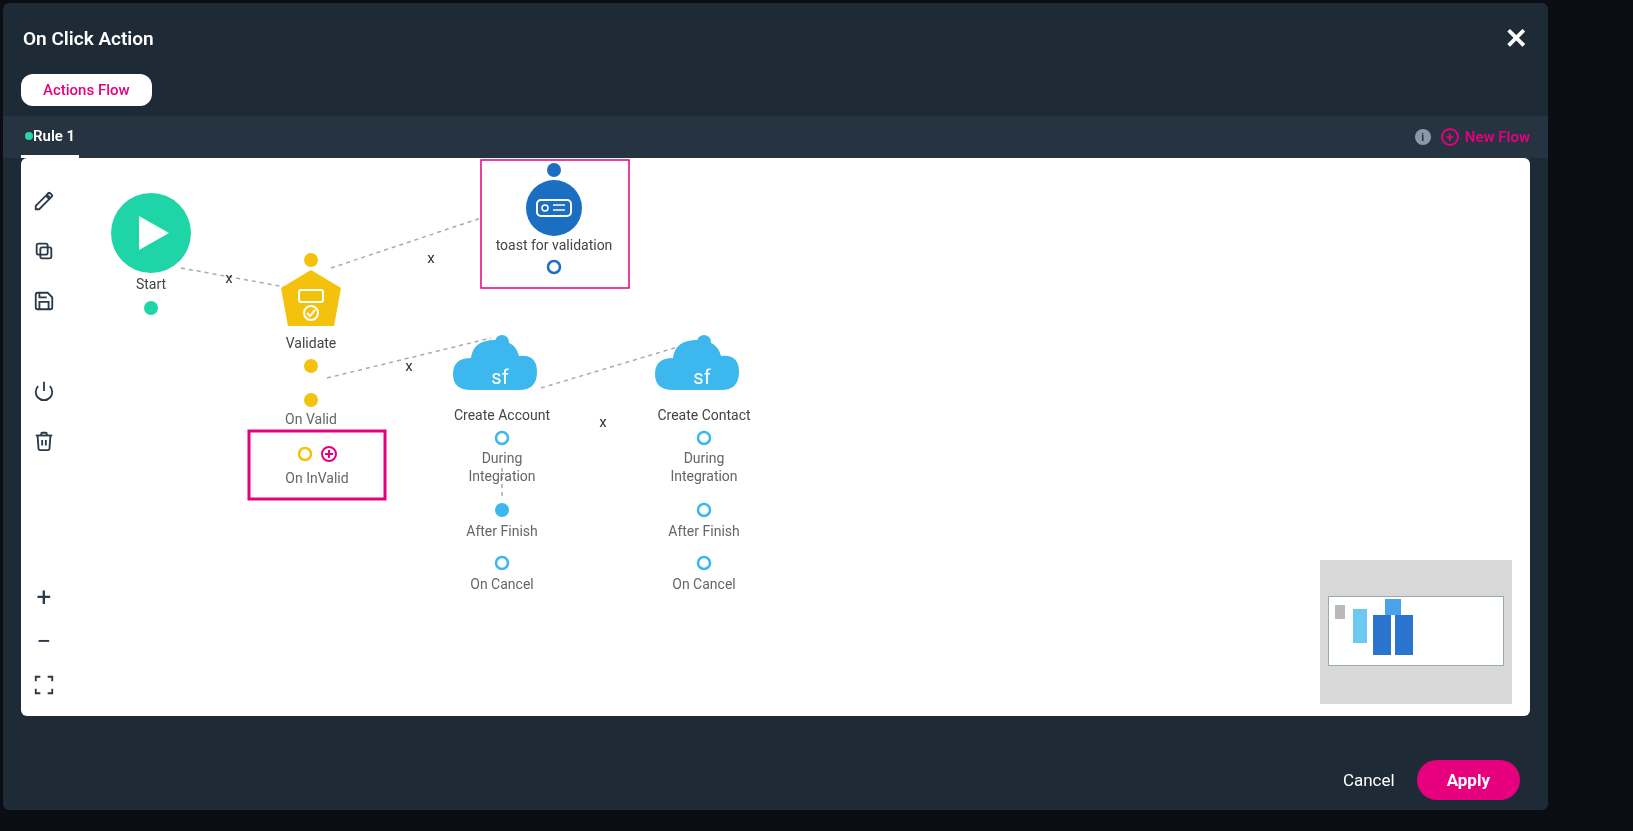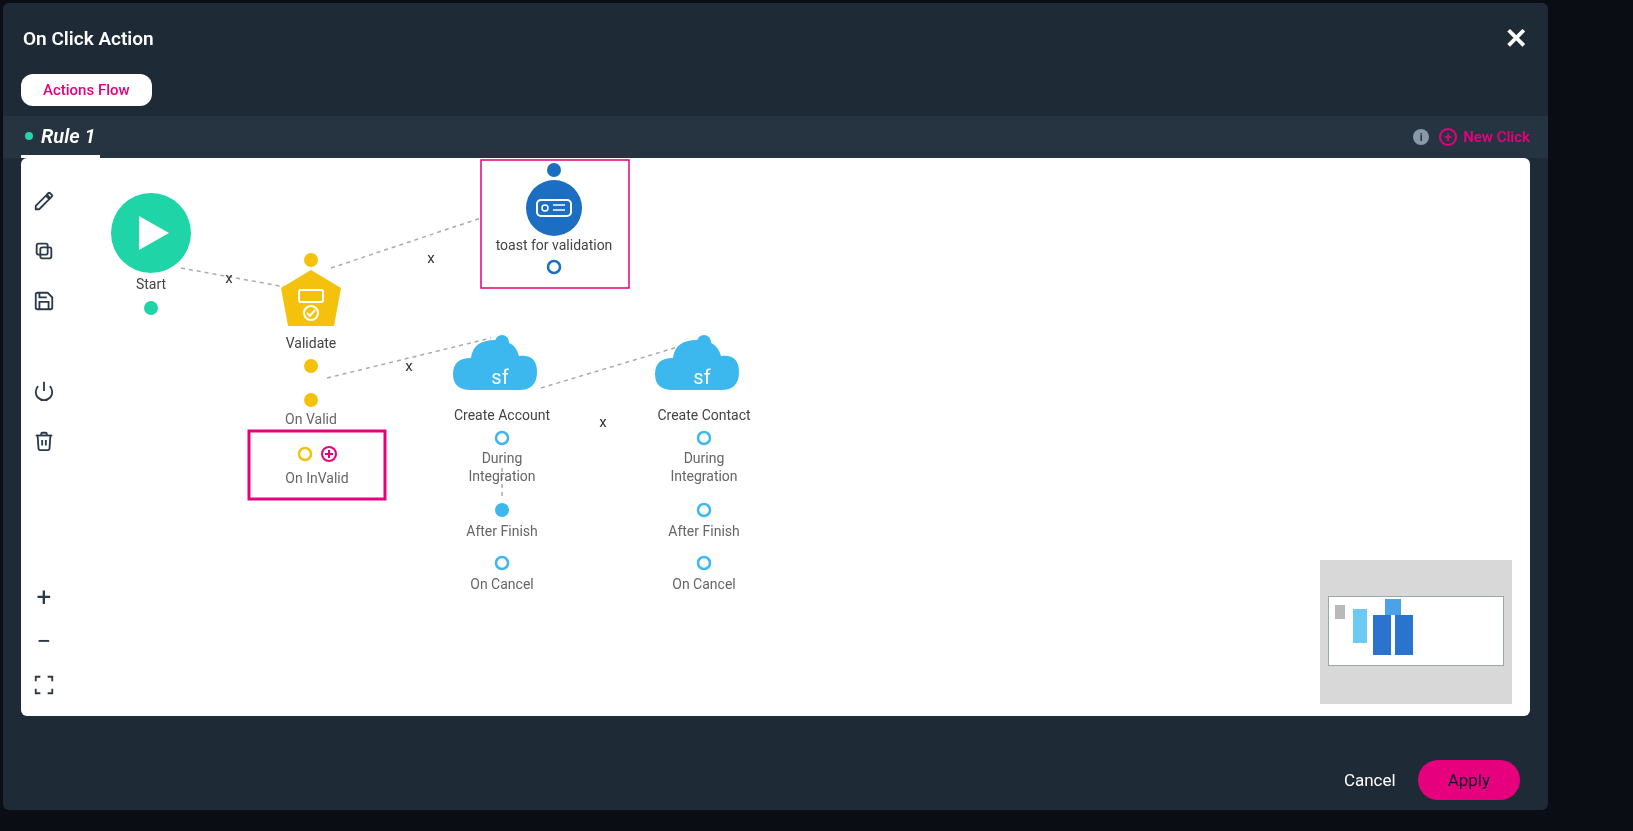--- a/index.html
+++ b/index.html
@@ -3,21 +3,21 @@
 <meta charset="utf-8">
 <style>
   * { box-sizing: border-box; }
   html, body { margin:0; padding:0; font-family: -apple-system, BlinkMacSystemFont, "Segoe UI", Roboto, Arial, sans-serif; background:#0a0e14; width:1633px; height:831px; overflow:hidden; }
   .modal { position:relative; width:1545px; height:807px; margin:3px; background:#1e2b37; border-radius:6px; }
   .header { display:flex; align-items:center; justify-content:space-between; padding:24px 20px; color:#fff; font-weight:600; font-size:19px; }
   .close { font-size:28px; color:#fff; cursor:pointer; line-height:20px; }
   .pills-row { padding:0 18px 10px 18px; }
   .pill { display:inline-block; background:#fff; color:#e6007e; font-weight:500; font-size:15px; padding:7px 22px; border-radius:12px; }
   .tabs-row { display:flex; align-items:center; justify-content:space-between; padding:0 18px; background:#263340; height:42px; color:#fff; }
-  .tab { display:flex; align-items:center; gap:8px; font-weight:600; font-size:20px; border-bottom:3px solid #fff; height:42px; padding:0 4px;font-style:italic; }
+  .tab { display:flex; align-items:center; font-weight:600; font-size:15px; border-bottom:3px solid #fff; height:42px; padding:0 4px; }
   .tab .dot { width:8px; height:8px; border-radius:50%; background:#2bd4a8; }
   .tab-right { display:flex; align-items:center; gap:10px; }
   .info-badge { width:16px; height:16px; border-radius:50%; background:#8a99a8; color:#263340; font-size:11px; font-weight:700; display:flex; align-items:center; justify-content:center; }
   .new-rule { color:#e6007e; font-weight:600; font-size:15px; display:flex; align-items:center; gap:6px; cursor:pointer; }
   .new-rule .plus-circle { width:18px; height:18px; border:2px solid #e6007e; border-radius:50%; display:flex; align-items:center; justify-content:center; font-size:14px; line-height:14px; }
   .canvas-wrap { margin:0 18px 0 18px; background:#fff; border-radius:6px; height:558px; position:relative; overflow:hidden; }
   .left-tools { position:absolute; left:10px; top:30px; display:flex; flex-direction:column; gap:24px; color:#2a3a4a; }
   .left-tools .tool { width:26px; height:26px; display:flex; align-items:center; justify-content:center; cursor:pointer; }
   .bottom-tools { position:absolute; left:10px; bottom:18px; display:flex; flex-direction:column; gap:18px; color:#2a3a4a; }
   .bottom-tools .tool { width:26px; height:26px; display:flex; align-items:center; justify-content:center; cursor:pointer; font-size:26px; }
@@ -26,21 +26,21 @@
 
   .node-label { font-size:14px; fill:#444; text-anchor:middle; }
   .sub-label { font-size:14px; fill:#666; text-anchor:middle; }
   .x-mark { font-size:15px; fill:#333; text-anchor:middle; font-weight:400; }
 
   .minimap { position:absolute; right:18px; bottom:12px; width:192px; height:144px; background:#d8d8d8; }
   .minimap-inner { position:absolute; left:8px; right:8px; top:36px; height:70px; background:#fff; border:1px solid #9aa; }
 
   .footer { position:absolute; bottom:0; left:16px; right:0; height:60px; display:flex; align-items:center; justify-content:flex-end; gap:22px; padding:0 28px; }
   .btn-cancel { color:#fff; font-size:17px; cursor:pointer; }
-  .btn-apply { background:#e6007e; color:#0f172a; font-weight:400; font-size:17px; padding:10px 30px; border-radius:24px; cursor:pointer; }
+  .btn-apply { background:#e6007e; color:#ffffff; font-weight:700; font-size:17px; padding:10px 30px; border-radius:24px; cursor:pointer; }
   svg text { font-family: inherit; }
 </style>
 </head>
 <body>
 
 <div class="modal">
   <div class="header">
     <span>On Click Action</span>
     <span class="close">✕</span>
   </div>
@@ -51,21 +51,21 @@
 
   <div class="tabs-row">
     <div class="tab">
       <span class="dot"></span>
       <span>Rule 1</span>
     </div>
     <div class="tab-right">
       <span class="info-badge">i</span>
       <span class="new-rule">
         <span class="plus-circle">+</span>
-        <span>New Click</span>
+        <span>New Flow</span>
       </span>
     </div>
   </div>
 
   <div class="canvas-wrap">
 
     <div class="left-tools">
       <div class="tool">
         <svg width="22" height="22" viewBox="0 0 24 24" fill="none" stroke="#2a3a4a" stroke-width="2">
             <path d="M3 17.25V21h3.75L17.8 9.94l-3.75-3.75L3 17.25zM20.7 7.04a1 1 0 0 0 0-1.41l-2.34-2.34a1 1 0 0 0-1.41 0l-1.83 1.83 3.75 3.75 1.83-1.83z"></path>

